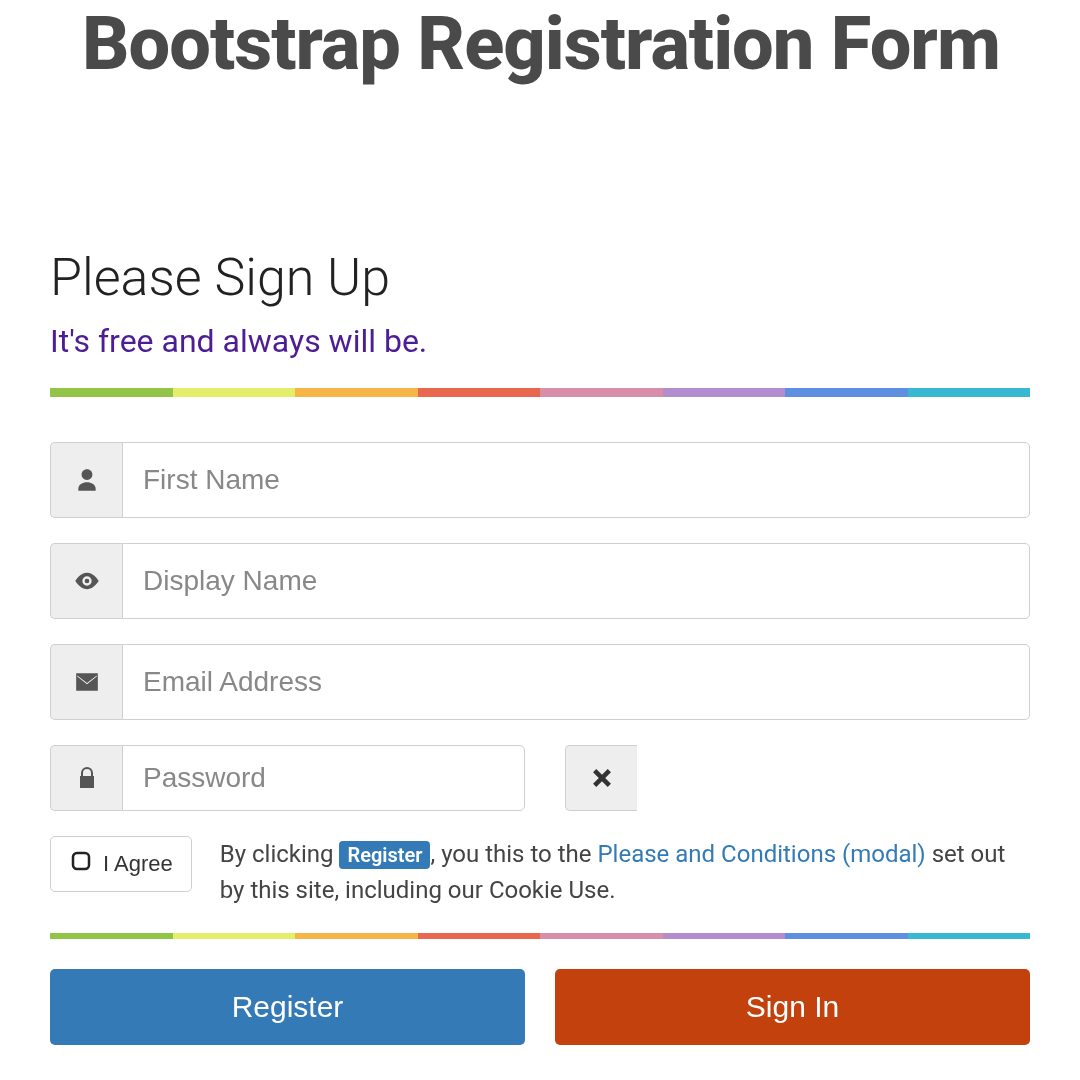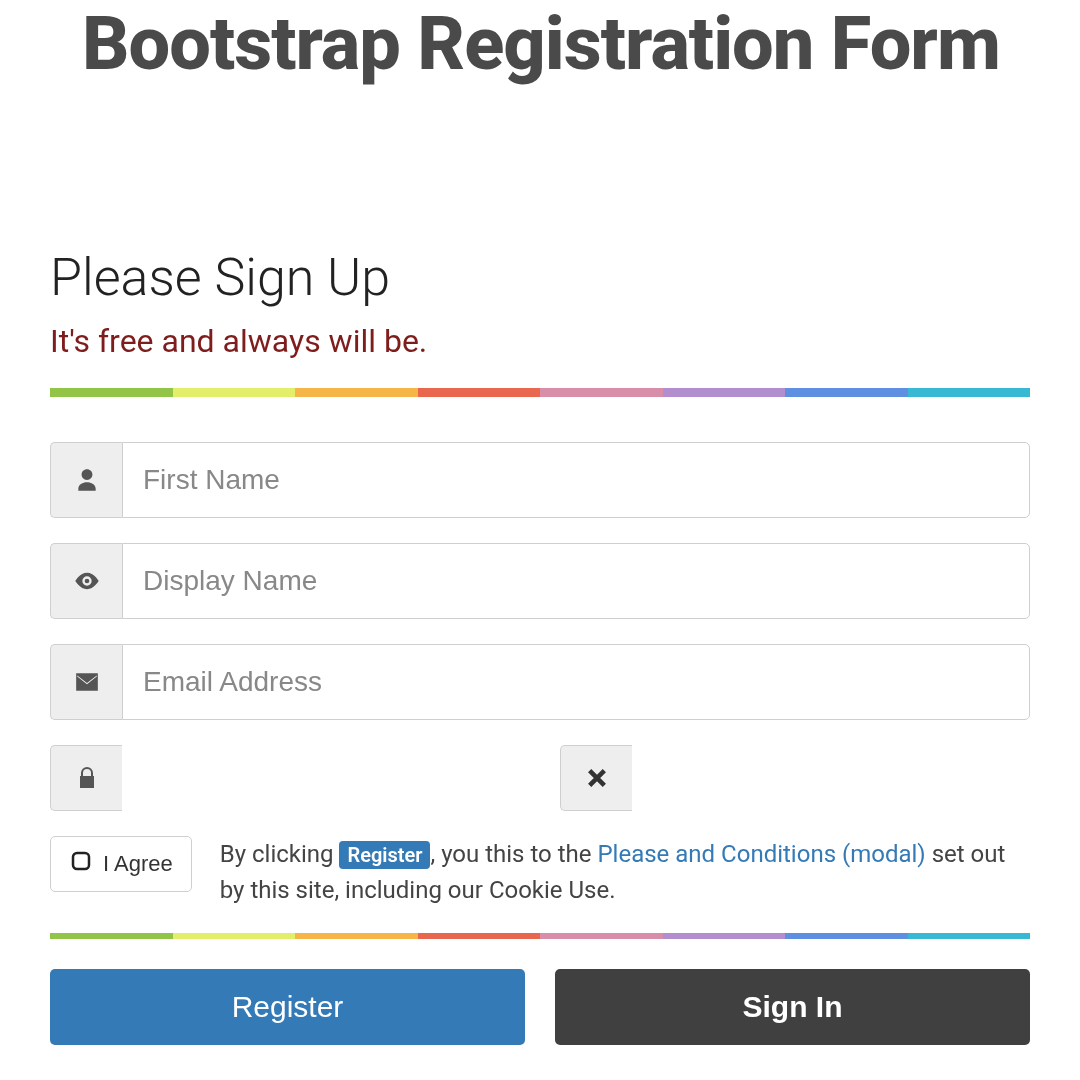--- a/index.html
+++ b/index.html
@@ -25,21 +25,21 @@
     gap: 14px;
     flex-direction: column;
   }
   .signup-title {
     font-size: 52px;
     font-weight: 300;
     color: #222;
   }
   .signup-sub {
     font-size: 32px;
-    color: #7f1d1d;
+    color: #4c1d95;
   }
   .rainbow {
     height: 9px;
     margin-top: 28px;
     display: flex;
   }
   .rainbow div { flex: 1; }
   .c1 { background: #92c447; }
   .c2 { background: #e3ee6a; }
   .c3 { background: #f5b547; }
@@ -130,21 +130,21 @@
   .btn {
     flex: 1;
     height: 76px;
     border: none;
     border-radius: 5px;
     font-size: 30px;
     color: #fff;
     cursor: pointer;
   }
   .btn-primary { background: #337ab7; }
-  .btn-success { background: #404040; font-weight: bold; }
+  .btn-success { background: #c2410c; }
 </style>
 </head>
 <body>
 
 <h1 class="page-title">Bootstrap Registration Form</h1>
 
 <div class="signup-header">
   <div class="signup-title">Please Sign Up</div>
   <div class="signup-sub">It's free and always will be.</div>
 </div>
@@ -195,20 +195,21 @@
     </div>
   </div>
 
   <div class="field-row pw-row">
     <div class="field">
       <div class="addon">
         <svg width="24" height="24" viewBox="0 0 24 24">
             <path d="M6 10V7a6 6 0 1112 0v3h1v12H5V10h1zm2 0h8V7a4 4 0 10-8 0v3z"></path>
           </svg>
       </div>
+      <input class="input" type="password" placeholder="Password" style="">
     </div>
     <div class="field">
       <div class="addon">
         <svg width="22" height="22" viewBox="0 0 24 24">
             <path d="M4 4l16 16M20 4L4 20" stroke="#333" stroke-width="5"></path>
           </svg>
       </div>
     </div>
   </div>
 

